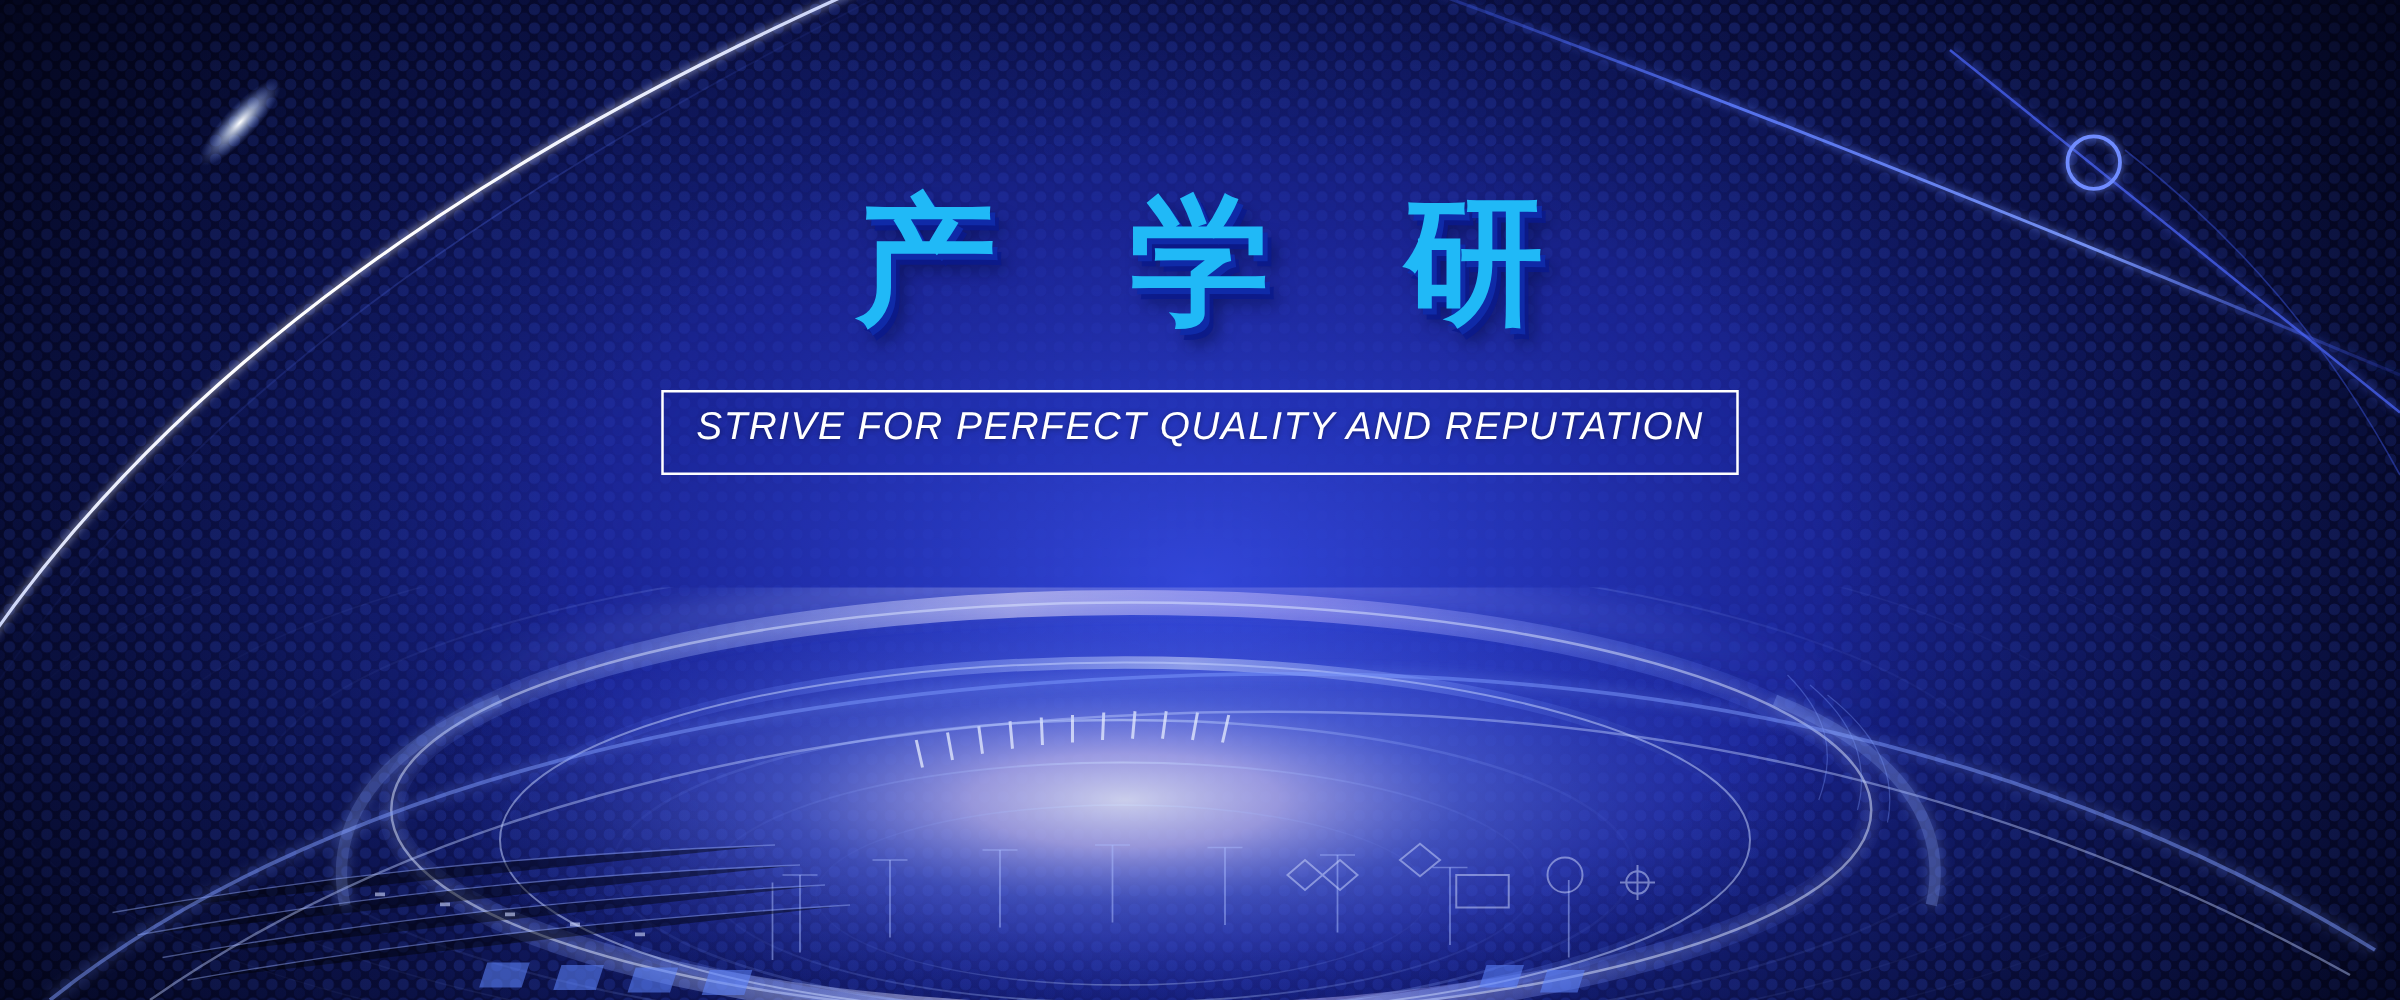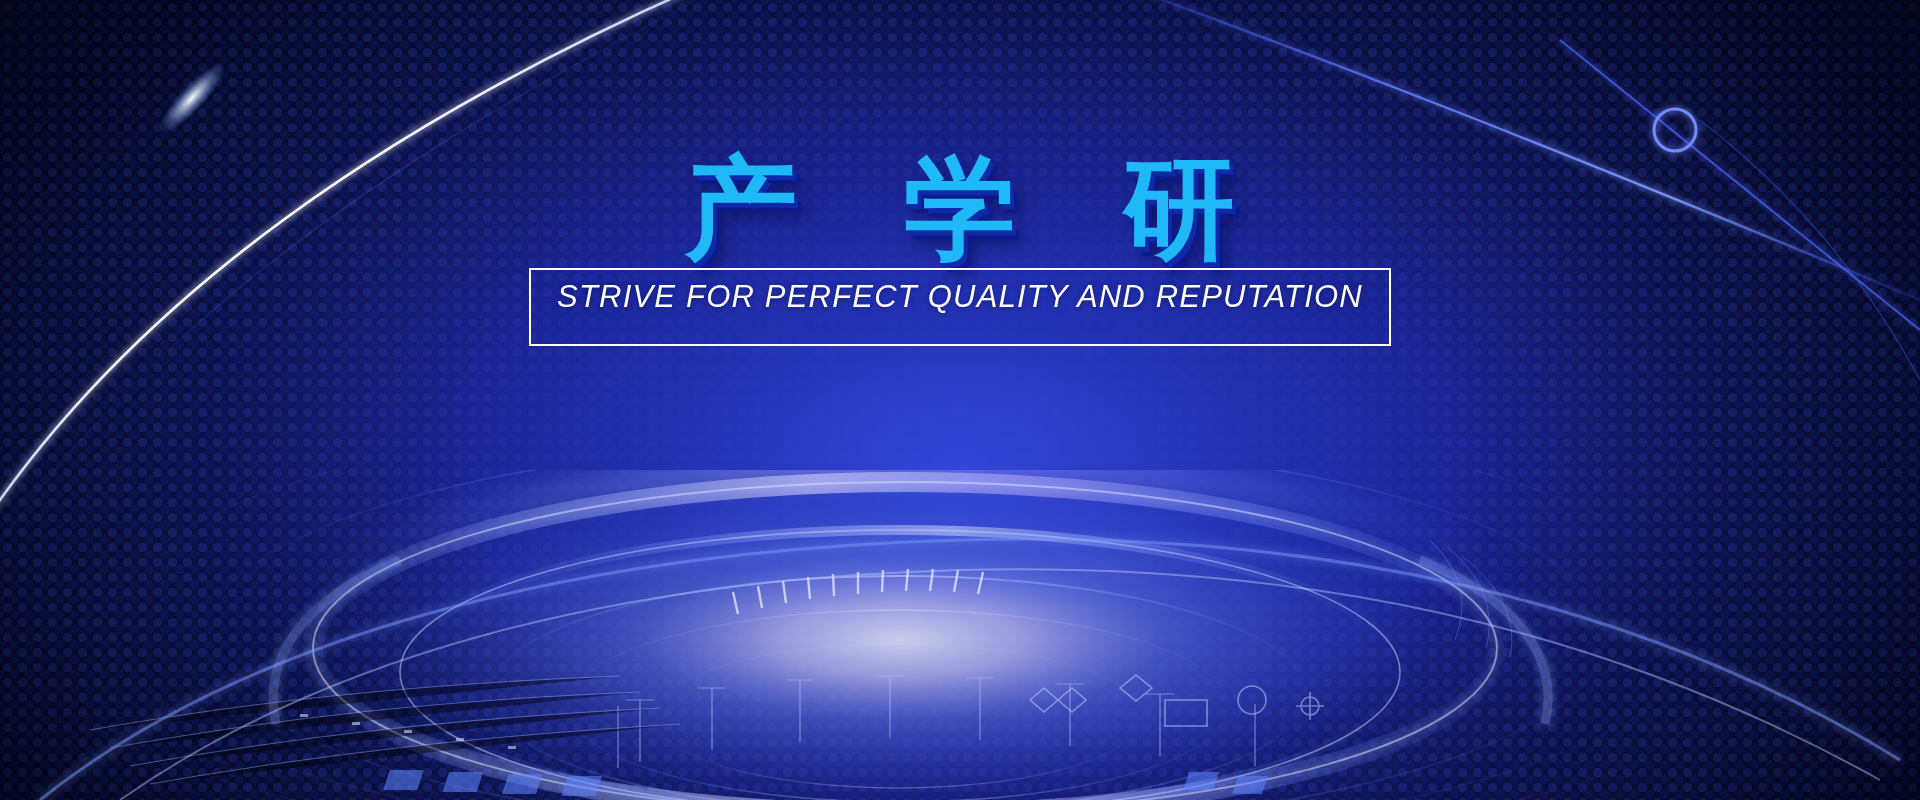--- a/index.html
+++ b/index.html
@@ -97,22 +97,23 @@
     letter-spacing: 26px;
     text-indent: 26px;
     color: #ffffff;
     text-shadow:
        3px  4px 0 rgba(16,34,150,.85),
        5px  7px 10px rgba(5,12,70,.6);
     white-space: nowrap;
   }
 
   #tagline-box {
+    margin-top: 44px;
     border: 2px solid #ffffff;
-    padding: 9px 26px 29px 26px;
+    padding: 9px 26px 19px 26px;
     background: rgba(22,40,170,0.12);
   }
   #tagline-text {
     font-size: 31px;
     font-style: italic;
     letter-spacing: 1.2px;
     color: #ffffff;
     white-space: nowrap;
     text-shadow: 0 1px 4px rgba(0,0,0,.35);
   }

